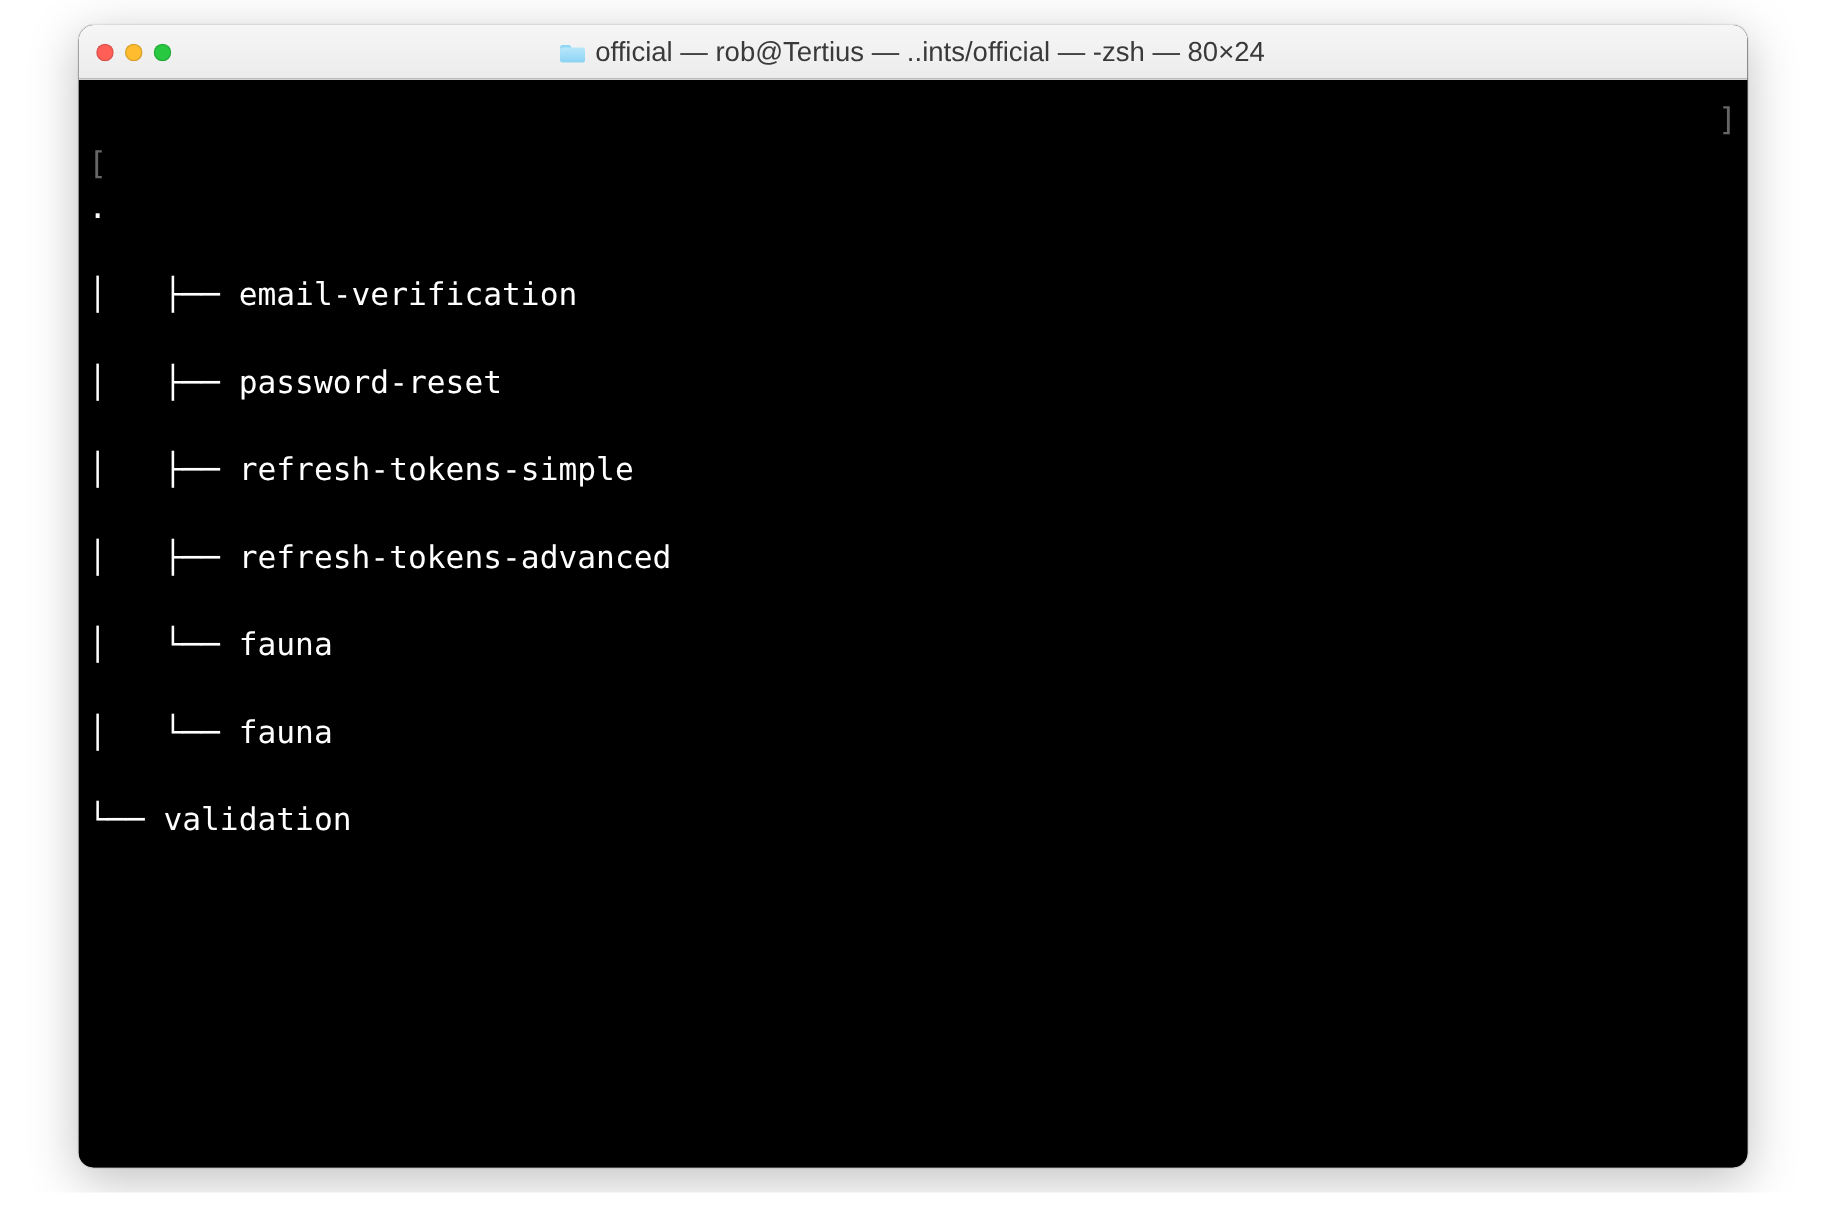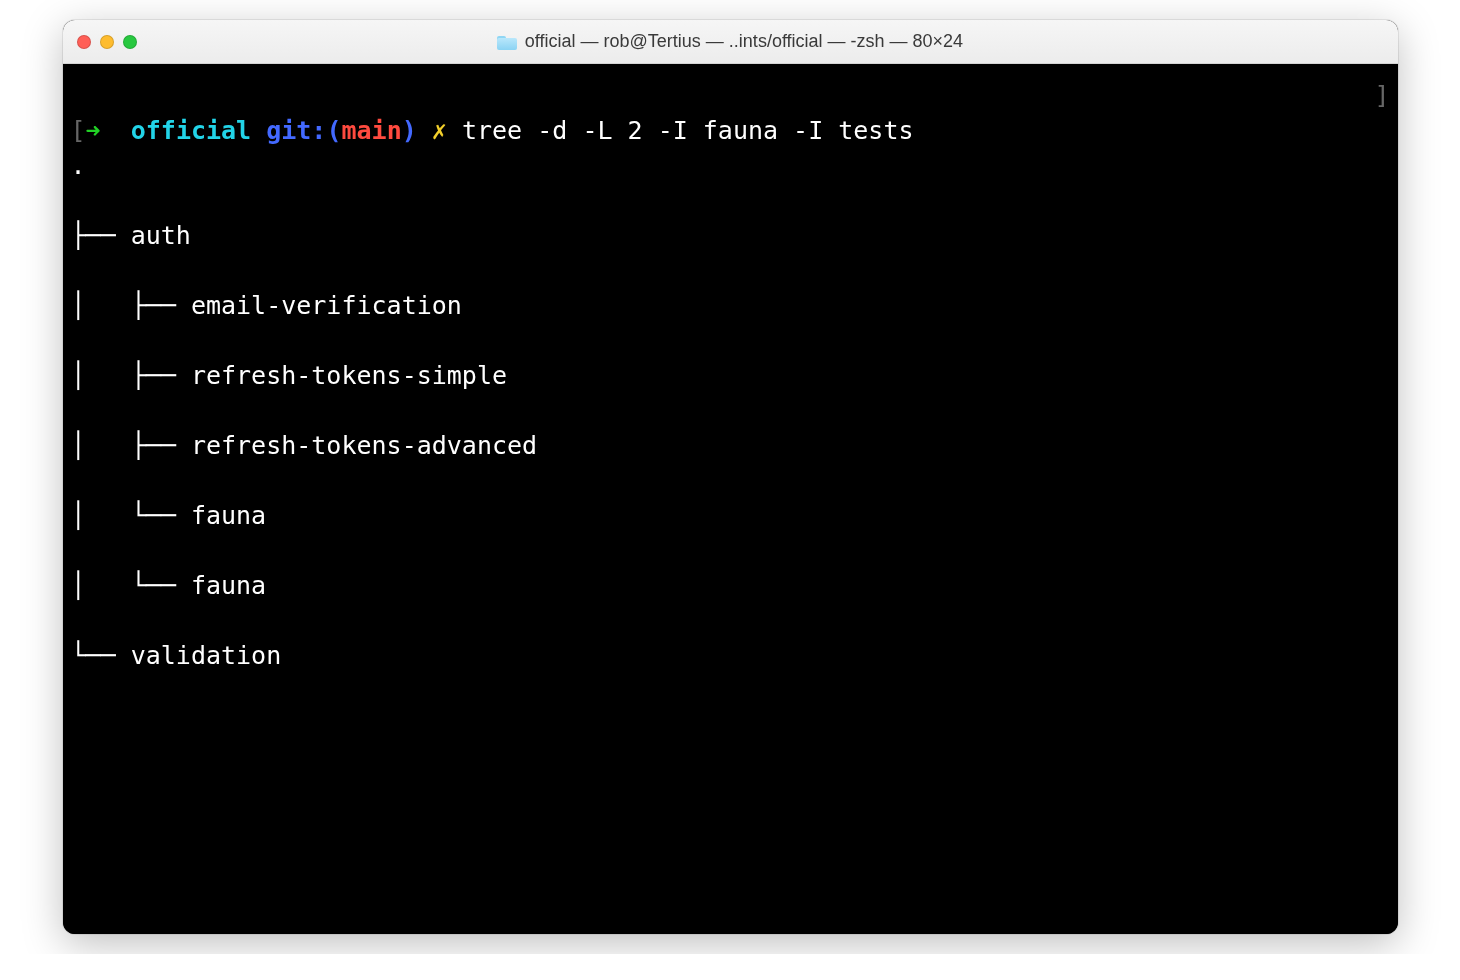--- a/index.html
+++ b/index.html
@@ -42,21 +42,21 @@
     .tl.min   { background: #febc2e; }
     .tl.max   { background: #28c840; }
     .title-wrap {
       position: absolute;
       left: 0; right: 0;
       display: flex;
       justify-content: center;
       align-items: center;
       gap: 8px;
       pointer-events: none;
-      font-size: 18px;
+      font-size: 22px;
       color: #3a3a3a;
       font-weight: 500;
     }
     .folder-icon {
       width: 20px; height: 16px;
       position: relative;
     }
     .folder-icon::before {
       content: "";
       position: absolute;
@@ -107,24 +107,24 @@
       <div class="tl min"></div>
       <div class="tl max"></div>
     </div>
     <div class="title-wrap">
       <span class="folder-icon"></span>
       <span>official — rob@Tertius — ..ints/official — -zsh — 80×24</span>
     </div>
   </div>
 
   <div class="terminal">
-<span class="bracket">[</span><span class="right-bracket">]</span><span class="line" style="display:inline"><span class="green">➜</span>  <span class="cyan">official</span> <span class="blue">git:</span><span class="blue">(</span><span class="red">main</span><span class="blue">)</span> <span class="yellow">✗</span> <span class="cmd">tree -d -L 2 -I fauna -I tests</span></span>
+<span class="bracket">[</span><span class="right-bracket">]</span>
 <span class="line">.</span>
-<span class="line">├── auth</span>
 <span class="line">│   ├── email-verification</span>
+<span class="line">│   ├── password-reset</span>
 <span class="line">│   ├── refresh-tokens-simple</span>
 <span class="line">│   ├── refresh-tokens-advanced</span>
 <span class="line">│   └── fauna</span>
 <span class="line">│   └── fauna</span>
 <span class="line">└── validation</span>
 
 <span class="line"></span>
 
 
   </div>

